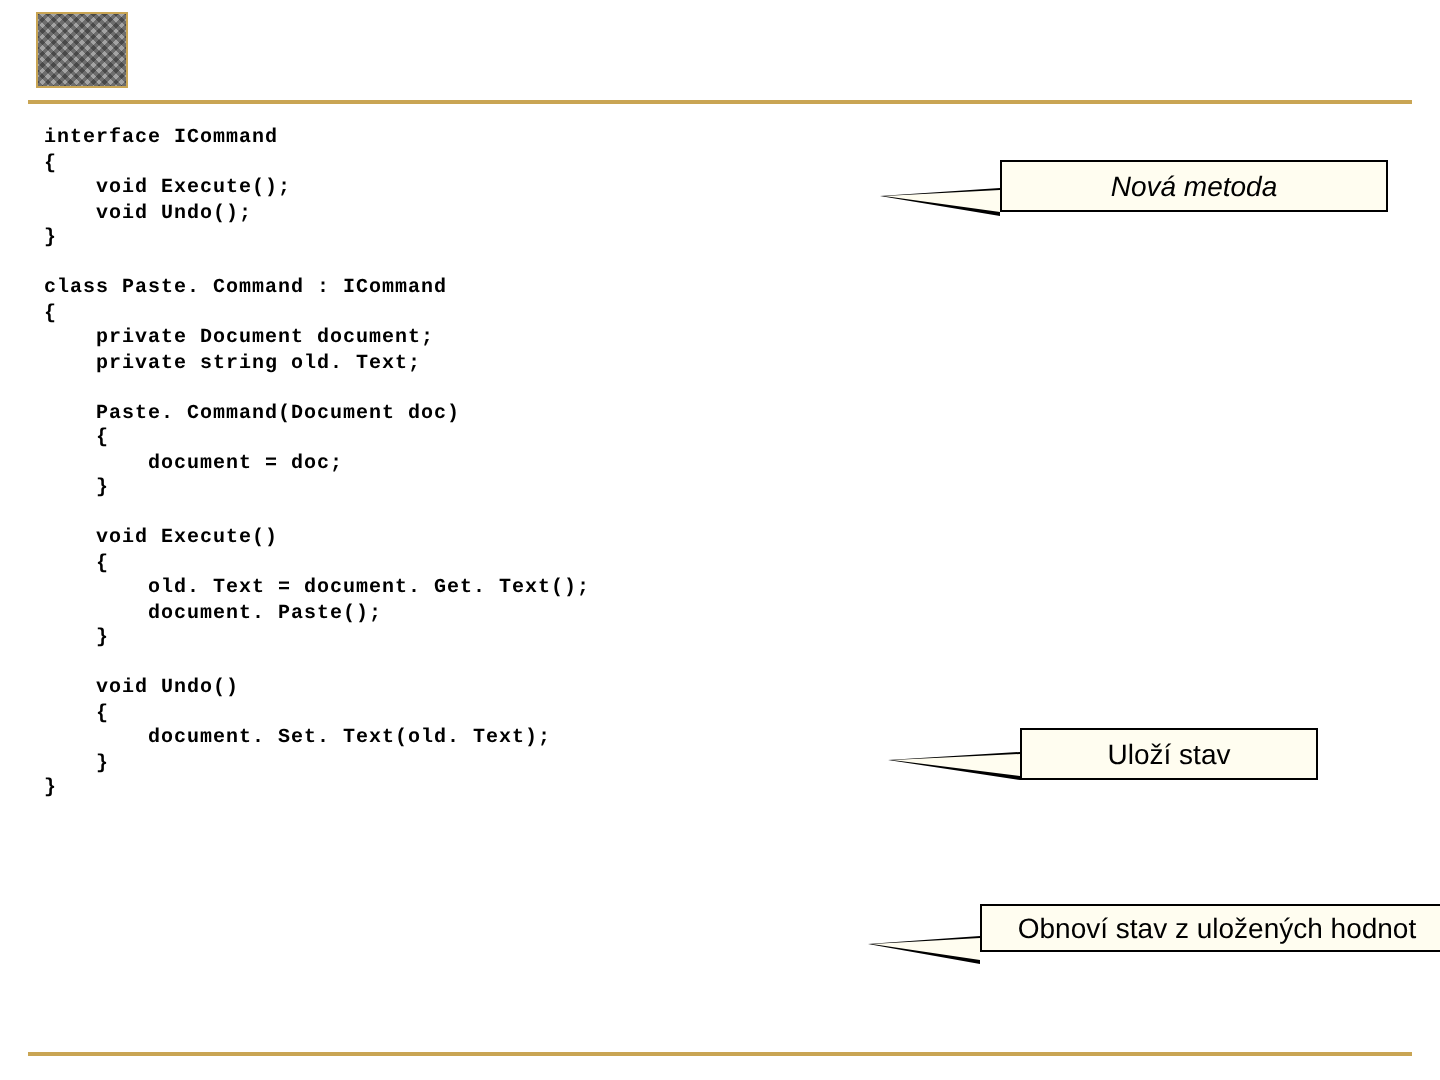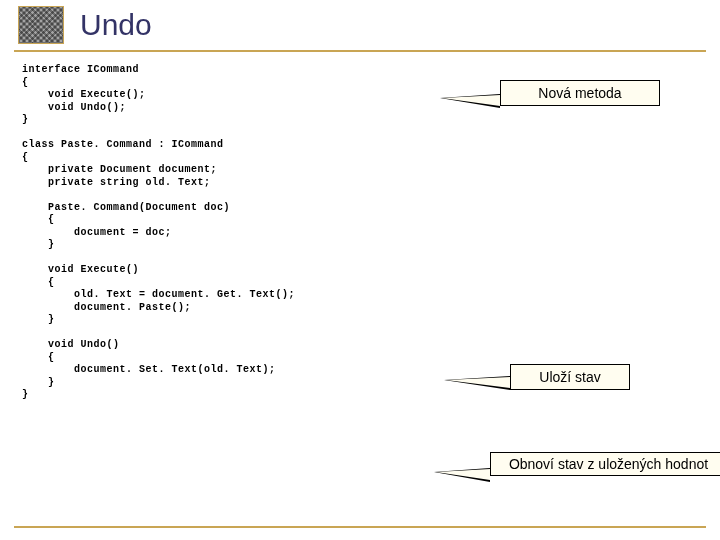--- a/index.html
+++ b/index.html
@@ -73,38 +73,38 @@
     width: 0;
     height: 0;
   }
   .tail::before, .tail::after {
     content: "";
     position: absolute;
     width: 0;
     height: 0;
   }
   
-  .c1 { left: 500px; top: 28px; width: 160px; }
+  .c1 { left: 500px; top: 28px; width: 194px; font-style: italic; }
   .c1-tail {
     left: 440px; top: 42px;
   }
   .c1-tail::before {
     border-top: 4px solid transparent;
     border-bottom: 10px solid transparent;
     border-right: 60px solid #000;
     left: 0; top: 0;
   }
   .c1-tail::after {
     border-top: 3px solid transparent;
     border-bottom: 8px solid transparent;
     border-right: 58px solid #fffdf0;
     left: 2px; top: 1px;
   }
   
-  .c2 { left: 510px; top: 312px; width: 120px; }
+  .c2 { left: 510px; top: 312px; width: 149px; }
   .c2-tail { left: 444px; top: 324px; }
   .c2-tail::before {
     border-top: 4px solid transparent;
     border-bottom: 10px solid transparent;
     border-right: 66px solid #000;
     left: 0; top: 0;
   }
   .c2-tail::after {
     border-top: 3px solid transparent;
     border-bottom: 8px solid transparent;
@@ -125,21 +125,20 @@
     border-bottom: 8px solid transparent;
     border-right: 54px solid #fffdf0;
     left: 2px; top: 1px;
   }
 </style>
 </head>
 <body>
 
 <div class="header">
   <div class="logo"></div>
-  <div class="title">Undo</div>
 </div>
 <div class="rule"></div>
 
 <div class="content">
 <div class="code"><span>interface ICommand</span>
 <span>{</span>
 <span>    void Execute();</span>
 <span>    void Undo();</span>
 <span>}</span>
 <span></span>

